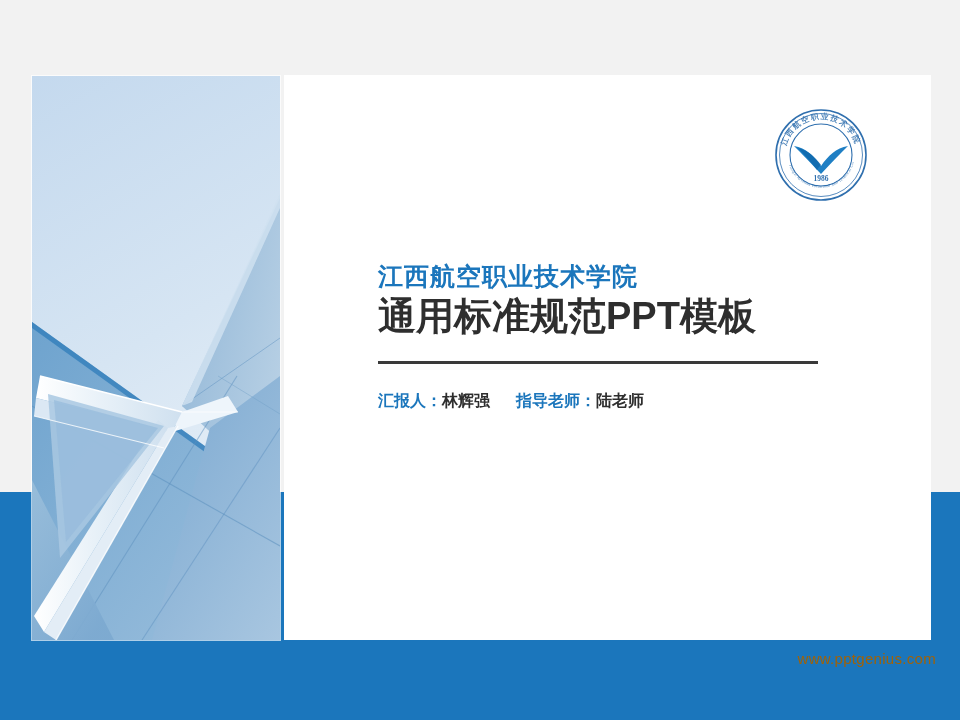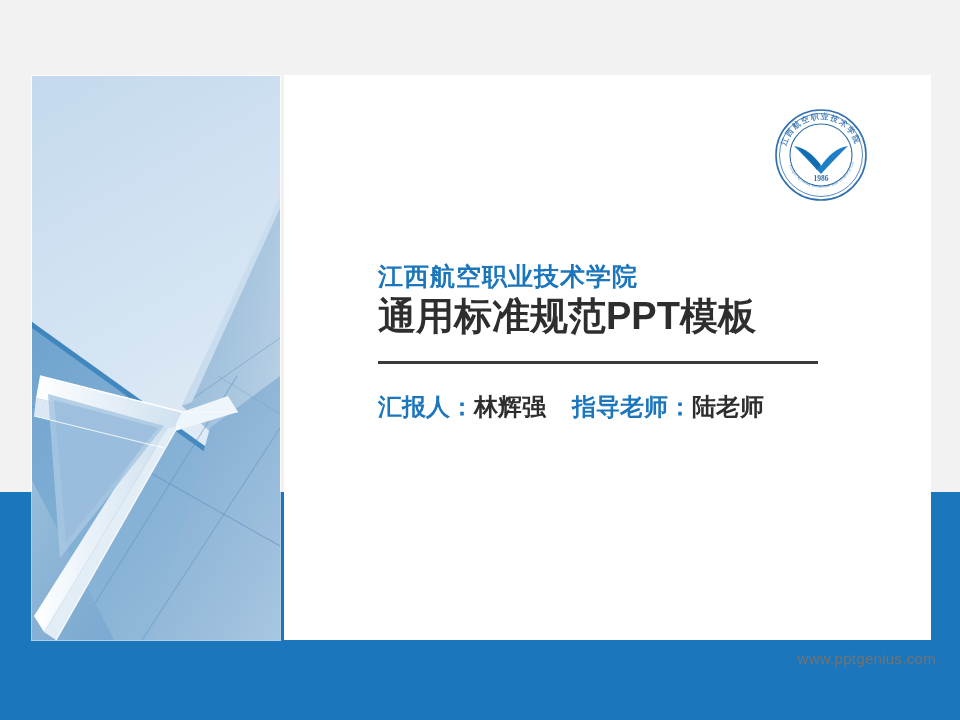--- a/index.html
+++ b/index.html
@@ -93,38 +93,38 @@
     white-space: nowrap;
   }
   .divider {
     margin-top: 22px;
     width: 440px;
     height: 3px;
     background: #3a3a3a;
   }
   .presenter-line {
     margin-top: 27px;
-    font-size: 24px;
+    font-size: 16px;
     font-weight: bold;
     white-space: nowrap;
     line-height: 1.3;
   }
   .presenter-line .lbl { color: #1b76bc; }
   .presenter-line .val { color: #2e2e2e; }
   .presenter-line .gap { display: inline-block; width: 26px; }
 
   
   .footer-url {
     position: absolute;
     left: 0;
     top: 650px;
     width: 936px;
     text-align: right;
     font-size: 15px;
-    color: #737373;
+    color: #a16207;
     letter-spacing: 0.3px;
   }
 </style>
 </head>
 <body>
 
 <div class="slide">
 
   <div class="blue-band"></div>
 

